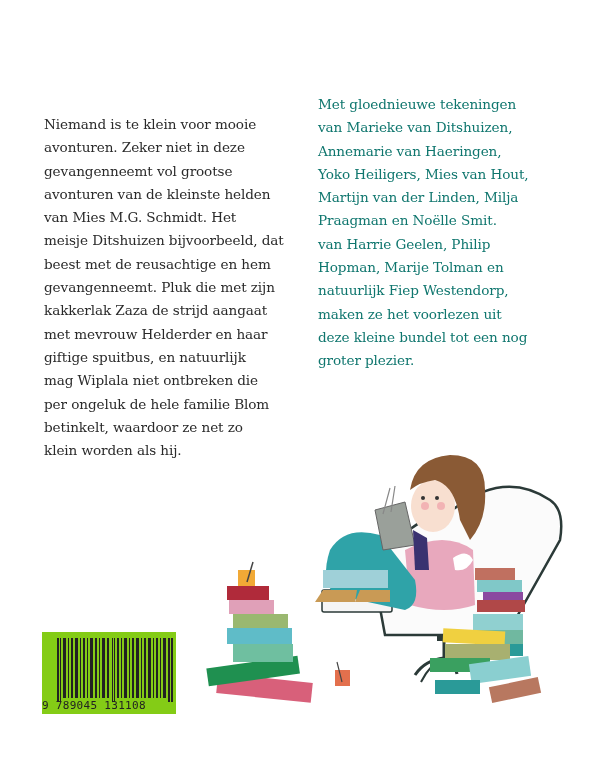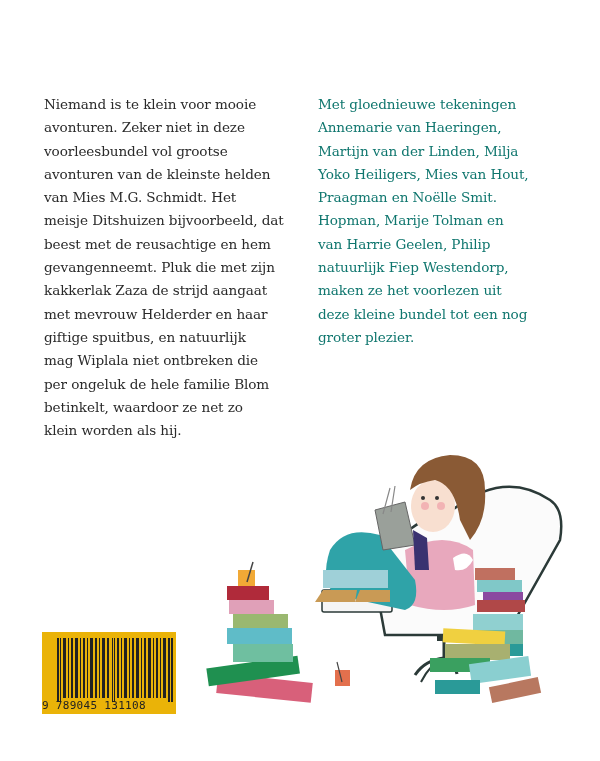--- a/index.html
+++ b/index.html
@@ -1,54 +1,55 @@
 <!DOCTYPE html>
 <html><head>
 <meta charset="utf-8">
 <style>
   html, body { margin: 0; padding: 0; }
   body { width: 600px; height: 761px; background: #ffffff; position: relative; overflow: hidden; }
   .col { position: absolute; top: 93px; font-family: "DejaVu Serif", "Liberation Serif", serif; font-size: 13.6px; line-height: 23.3px; letter-spacing: -0.1px; }
   .col .line { display: block; white-space: nowrap; }
-  #left-col { left: 44px; width: 262px; color: #2a2a2a; }
+  #left-col { left: 44px; width: 262px; color: #2a2a2a; margin-top: 20px; }
   #right-col { left: 318px; width: 262px; color: #0f766e; }
   #illustration { position: absolute; left: 205px; top: 430px; width: 395px; height: 300px; }
-  #barcode { position: absolute; left: 42px; top: 632px; width: 134px; height: 82px; background: #eab308; }
+  #barcode { position: absolute; left: 42px; top: 632px; width: 134px; height: 82px; background: #84cc16; }
   #barcode .bars { position: absolute; left: 15px; top: 6px; width: 116px; height: 64px; }
   #barcode .digits { position: absolute; left: 0; top: 67px; width: 134px; font-family: "DejaVu Sans Mono", "Liberation Mono", monospace; font-size: 11px; color: #222; letter-spacing: 0.3px; white-space: pre; }
 </style>
 </head>
 <body>
 
 <div id="left-col" class="col">
   <span class="line">Niemand is te klein voor mooie</span>
   <span class="line">avonturen. Zeker niet in deze</span>
-  <span class="line">voorleesbundel vol grootse</span>
+  <span class="line">gevangenneemt vol grootse</span>
   <span class="line">avonturen van de kleinste helden</span>
   <span class="line">van Mies M.G. Schmidt. Het</span>
   <span class="line">meisje Ditshuizen bijvoorbeeld, dat</span>
   <span class="line">beest met de reusachtige en hem</span>
   <span class="line">gevangenneemt. Pluk die met zijn</span>
   <span class="line">kakkerlak Zaza de strijd aangaat</span>
   <span class="line">met mevrouw Helderder en haar</span>
   <span class="line">giftige spuitbus, en natuurlijk</span>
   <span class="line">mag Wiplala niet ontbreken die</span>
   <span class="line">per ongeluk de hele familie Blom</span>
   <span class="line">betinkelt, waardoor ze net zo</span>
   <span class="line">klein worden als hij.</span>
 </div>
 
 <div id="right-col" class="col">
   <span class="line">Met gloednieuwe tekeningen</span>
+  <span class="line">van Marieke van Ditshuizen,</span>
   <span class="line">Annemarie van Haeringen,</span>
+  <span class="line">Yoko Heiligers, Mies van Hout,</span>
   <span class="line">Martijn van der Linden, Milja</span>
-  <span class="line">Yoko Heiligers, Mies van Hout,</span>
   <span class="line">Praagman en Noëlle Smit.</span>
+  <span class="line">van Harrie Geelen, Philip</span>
   <span class="line">Hopman, Marije Tolman en</span>
-  <span class="line">van Harrie Geelen, Philip</span>
   <span class="line">natuurlijk Fiep Westendorp,</span>
   <span class="line">maken ze het voorlezen uit</span>
   <span class="line">deze kleine bundel tot een nog</span>
   <span class="line">groter plezier.</span>
 </div>
 
 <svg id="illustration" viewBox="0 0 395 300" xmlns="http://www.w3.org/2000/svg">
 
   <g>
     <path d="M180 205 L168 140 Q200 90 250 78 Q300 40 345 70 Q360 80 355 110 L310 190 Q300 205 280 205 Z" fill="#fbfbfb" stroke="#2b3a38" stroke-width="2.5"></path>

